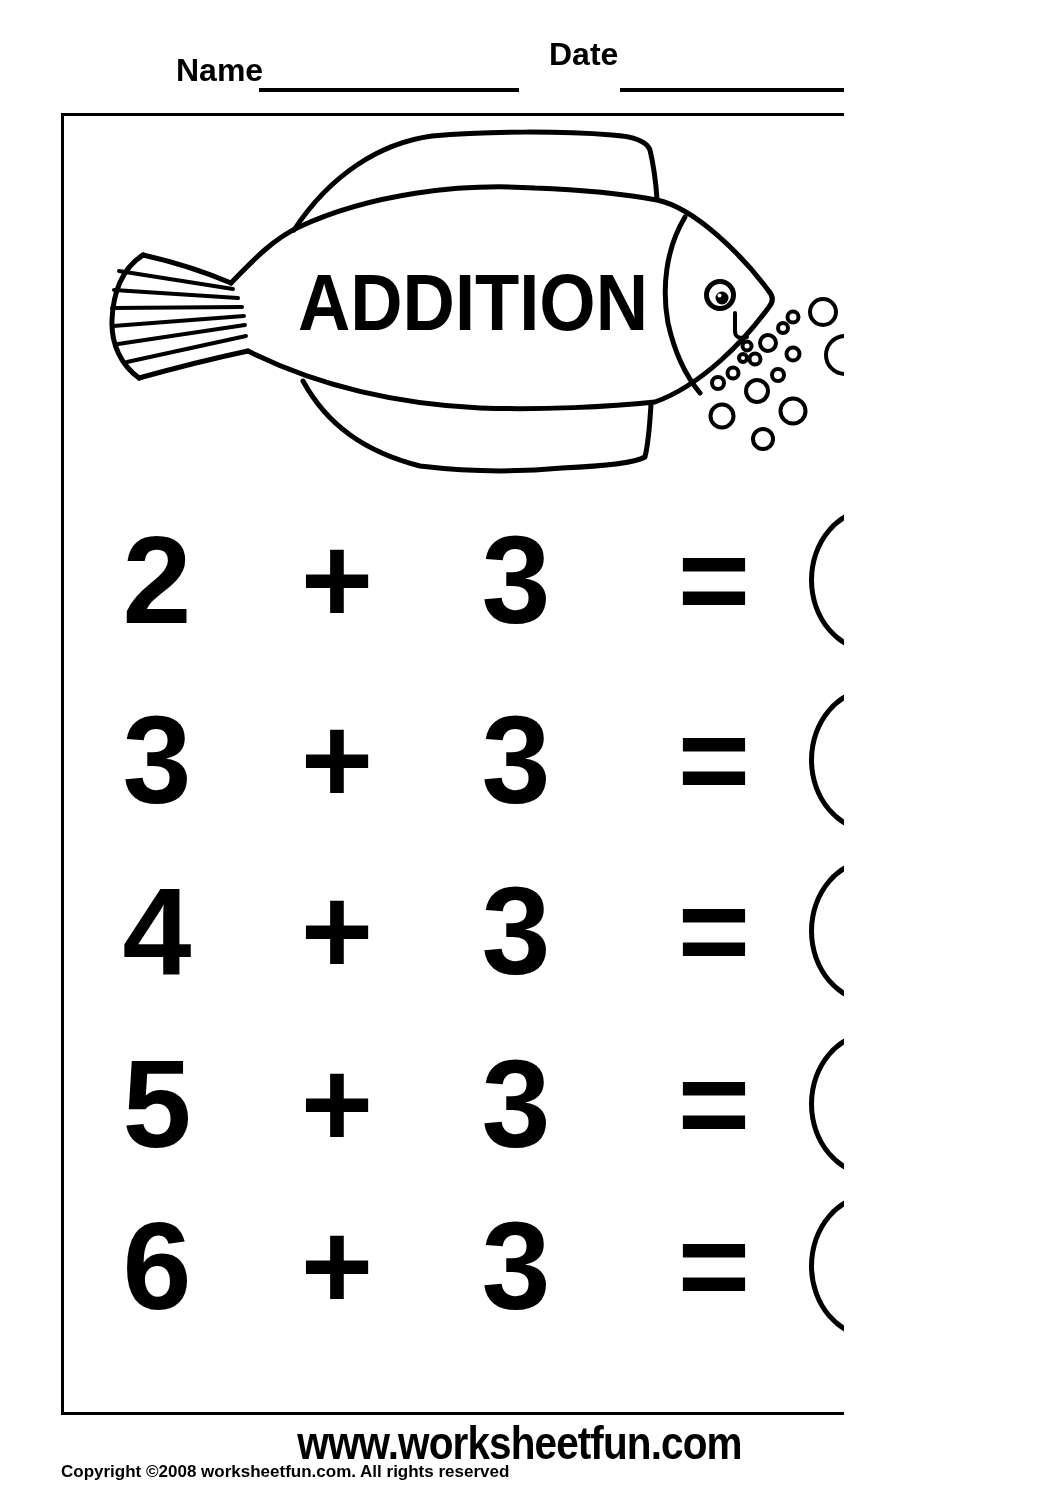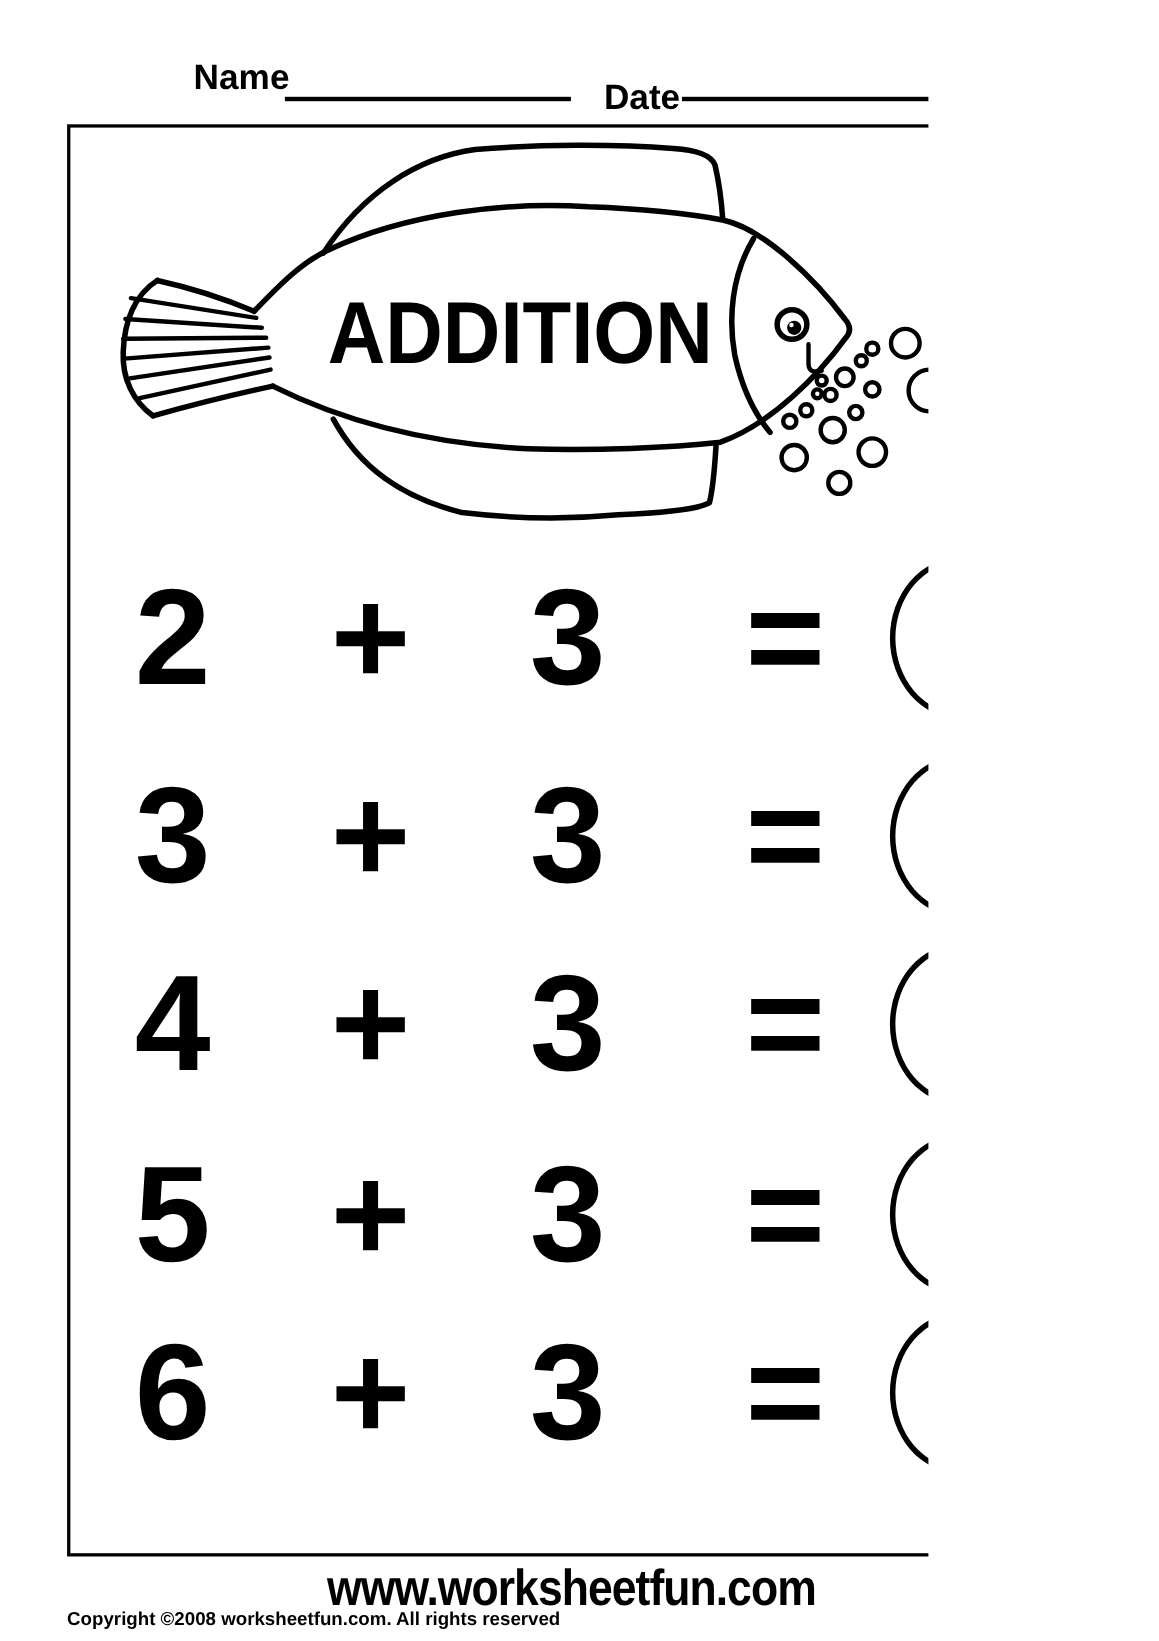--- a/index.html
+++ b/index.html
@@ -4,21 +4,21 @@
 <style>
   * { margin:0; padding:0; box-sizing:border-box; }
   html,body { background:#fff; }
   .page {
     position:relative; width:844px; height:1492px; background:#fff;
     font-family:"Liberation Sans", sans-serif; color:#000; overflow:hidden;
   }
   
   .hdr-label { position:absolute; font-weight:bold; font-size:32px; letter-spacing:0px; }
   .name-label { left:176px; top:52px; }
-  .date-label { left:549px; top:70px; }
+  .date-label { left:549px; top:36px; }
   .hdr-line { position:absolute; height:4px; background:#000; }
   .name-line { left:259px; top:88px; width:260px; }
   .date-line { left:620px; top:88px; width:237px; }
   
   .frame {
     position:absolute; left:61px; top:113px; width:917px; height:1302px;
     border:3px solid #000; background:#fff;
   }
   
   .fish-svg { position:absolute; left:61px; top:113px; }

